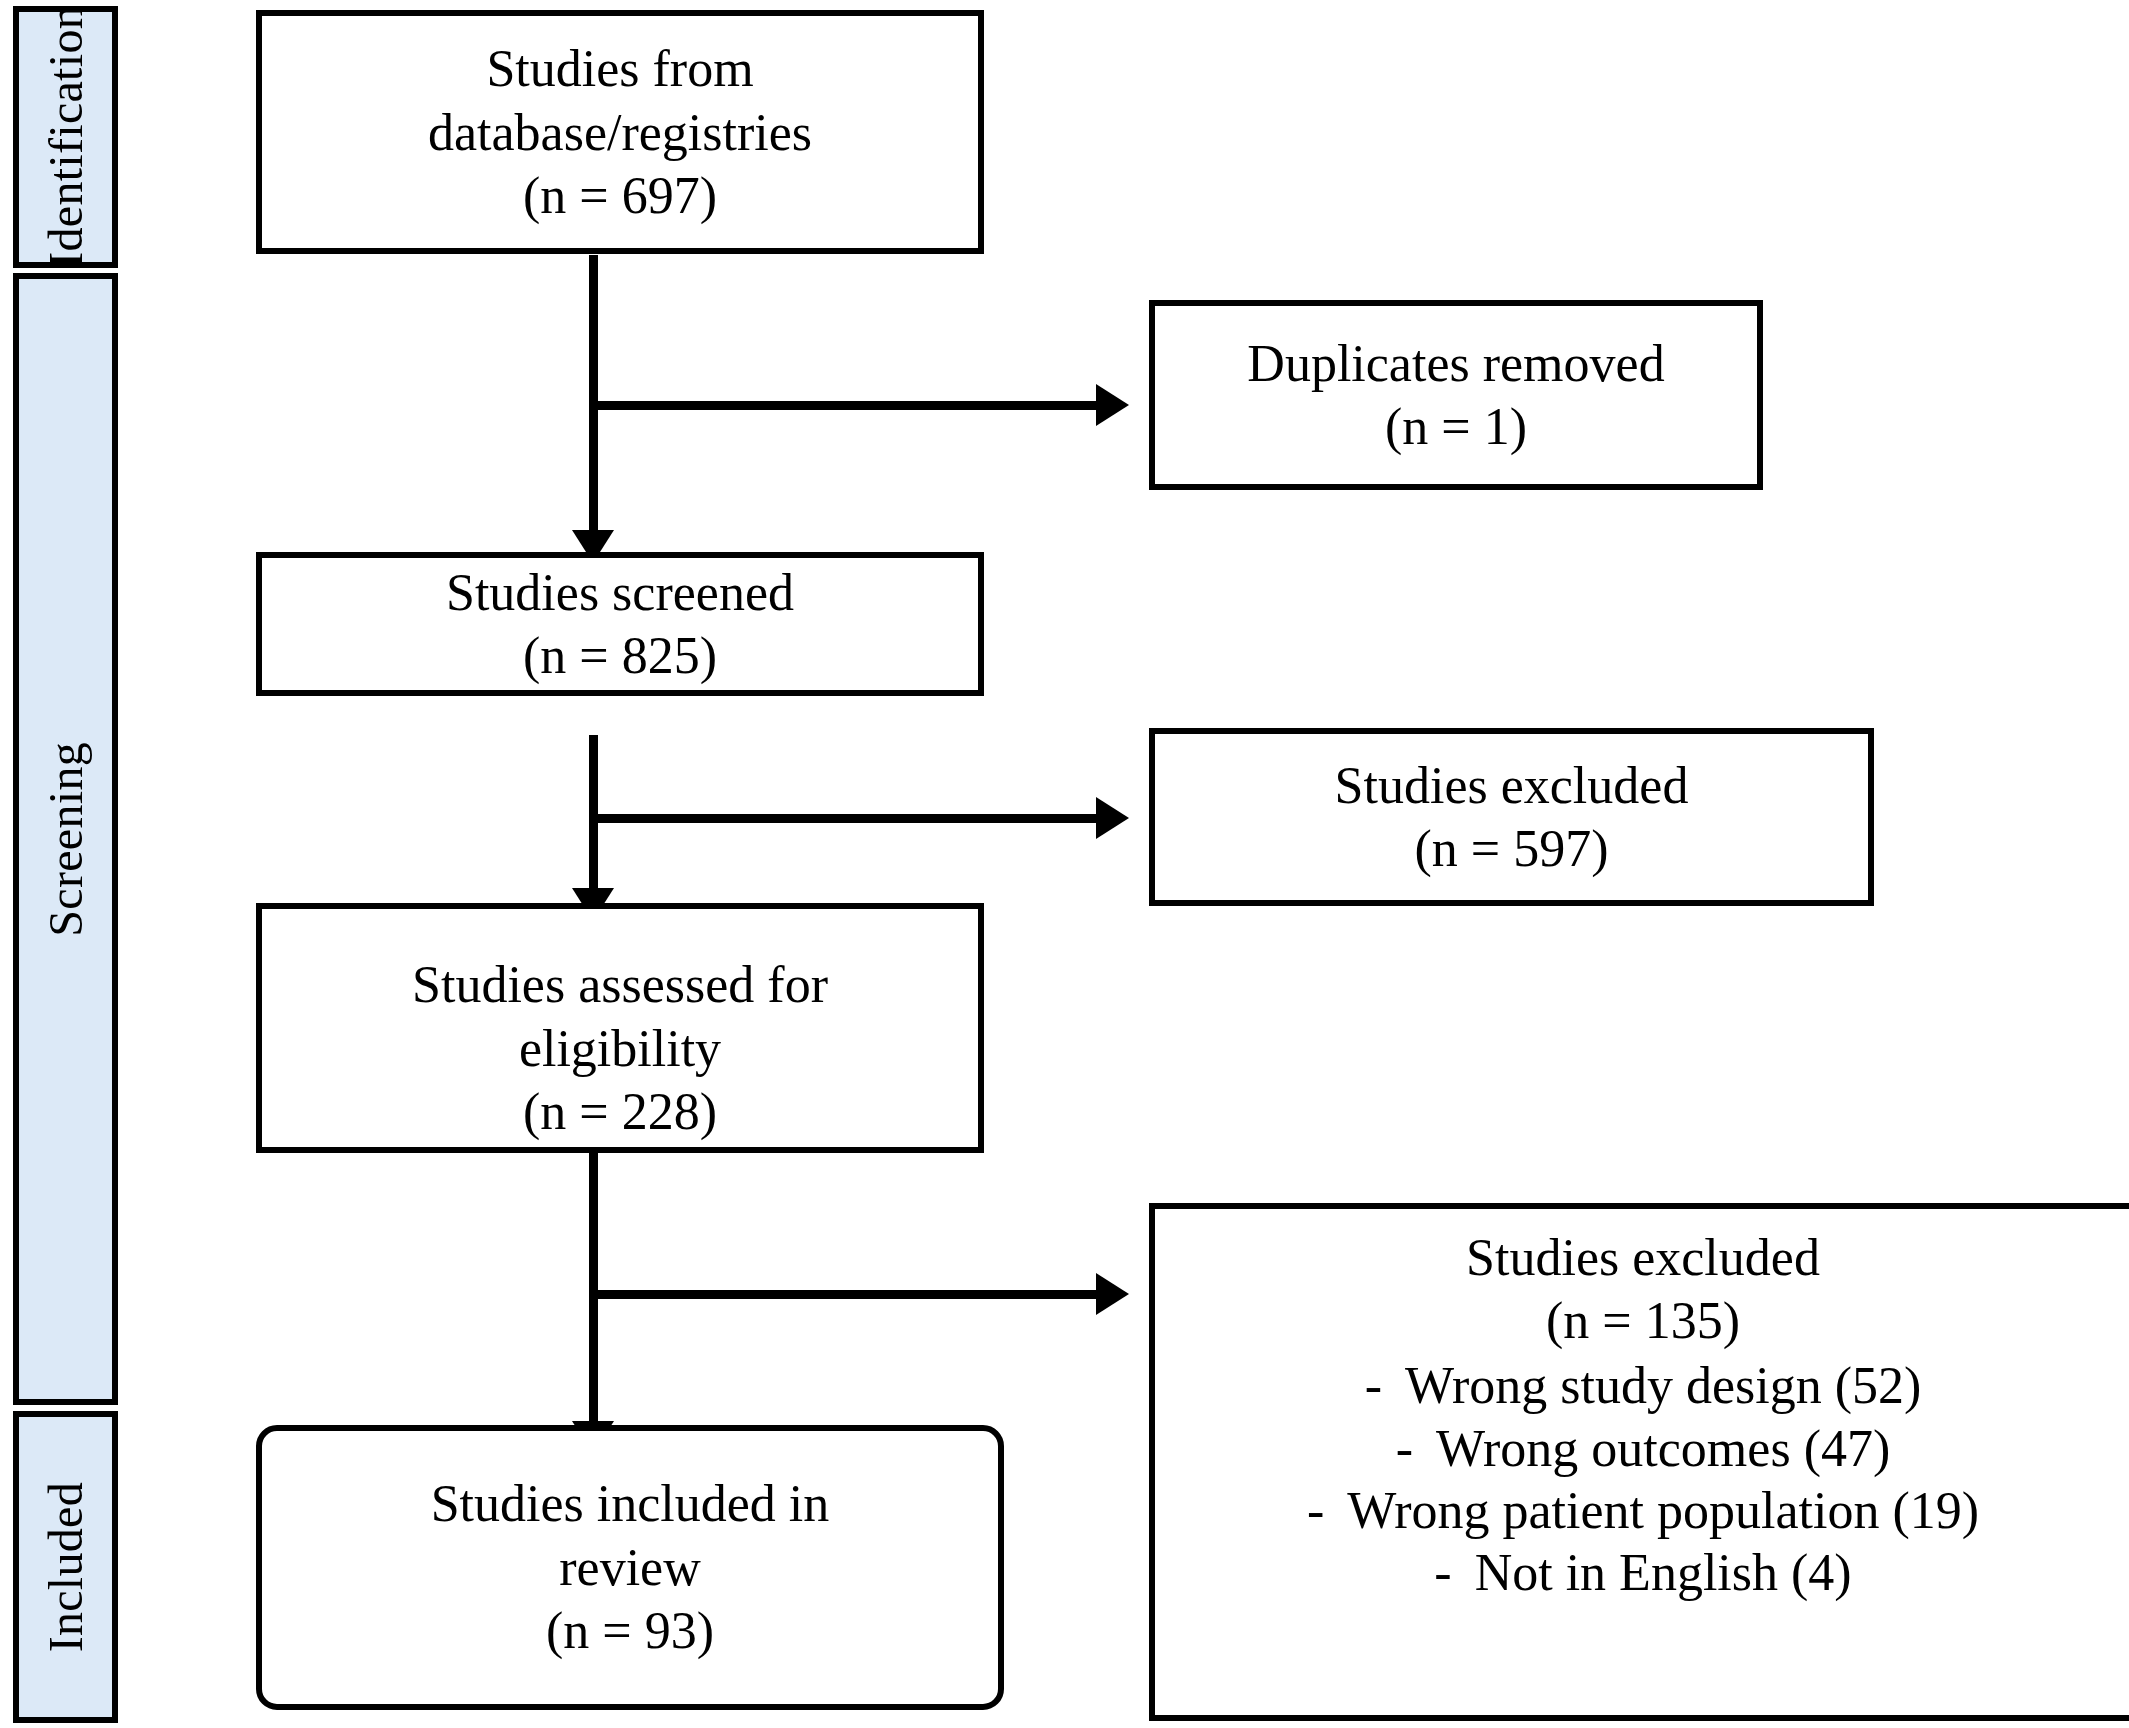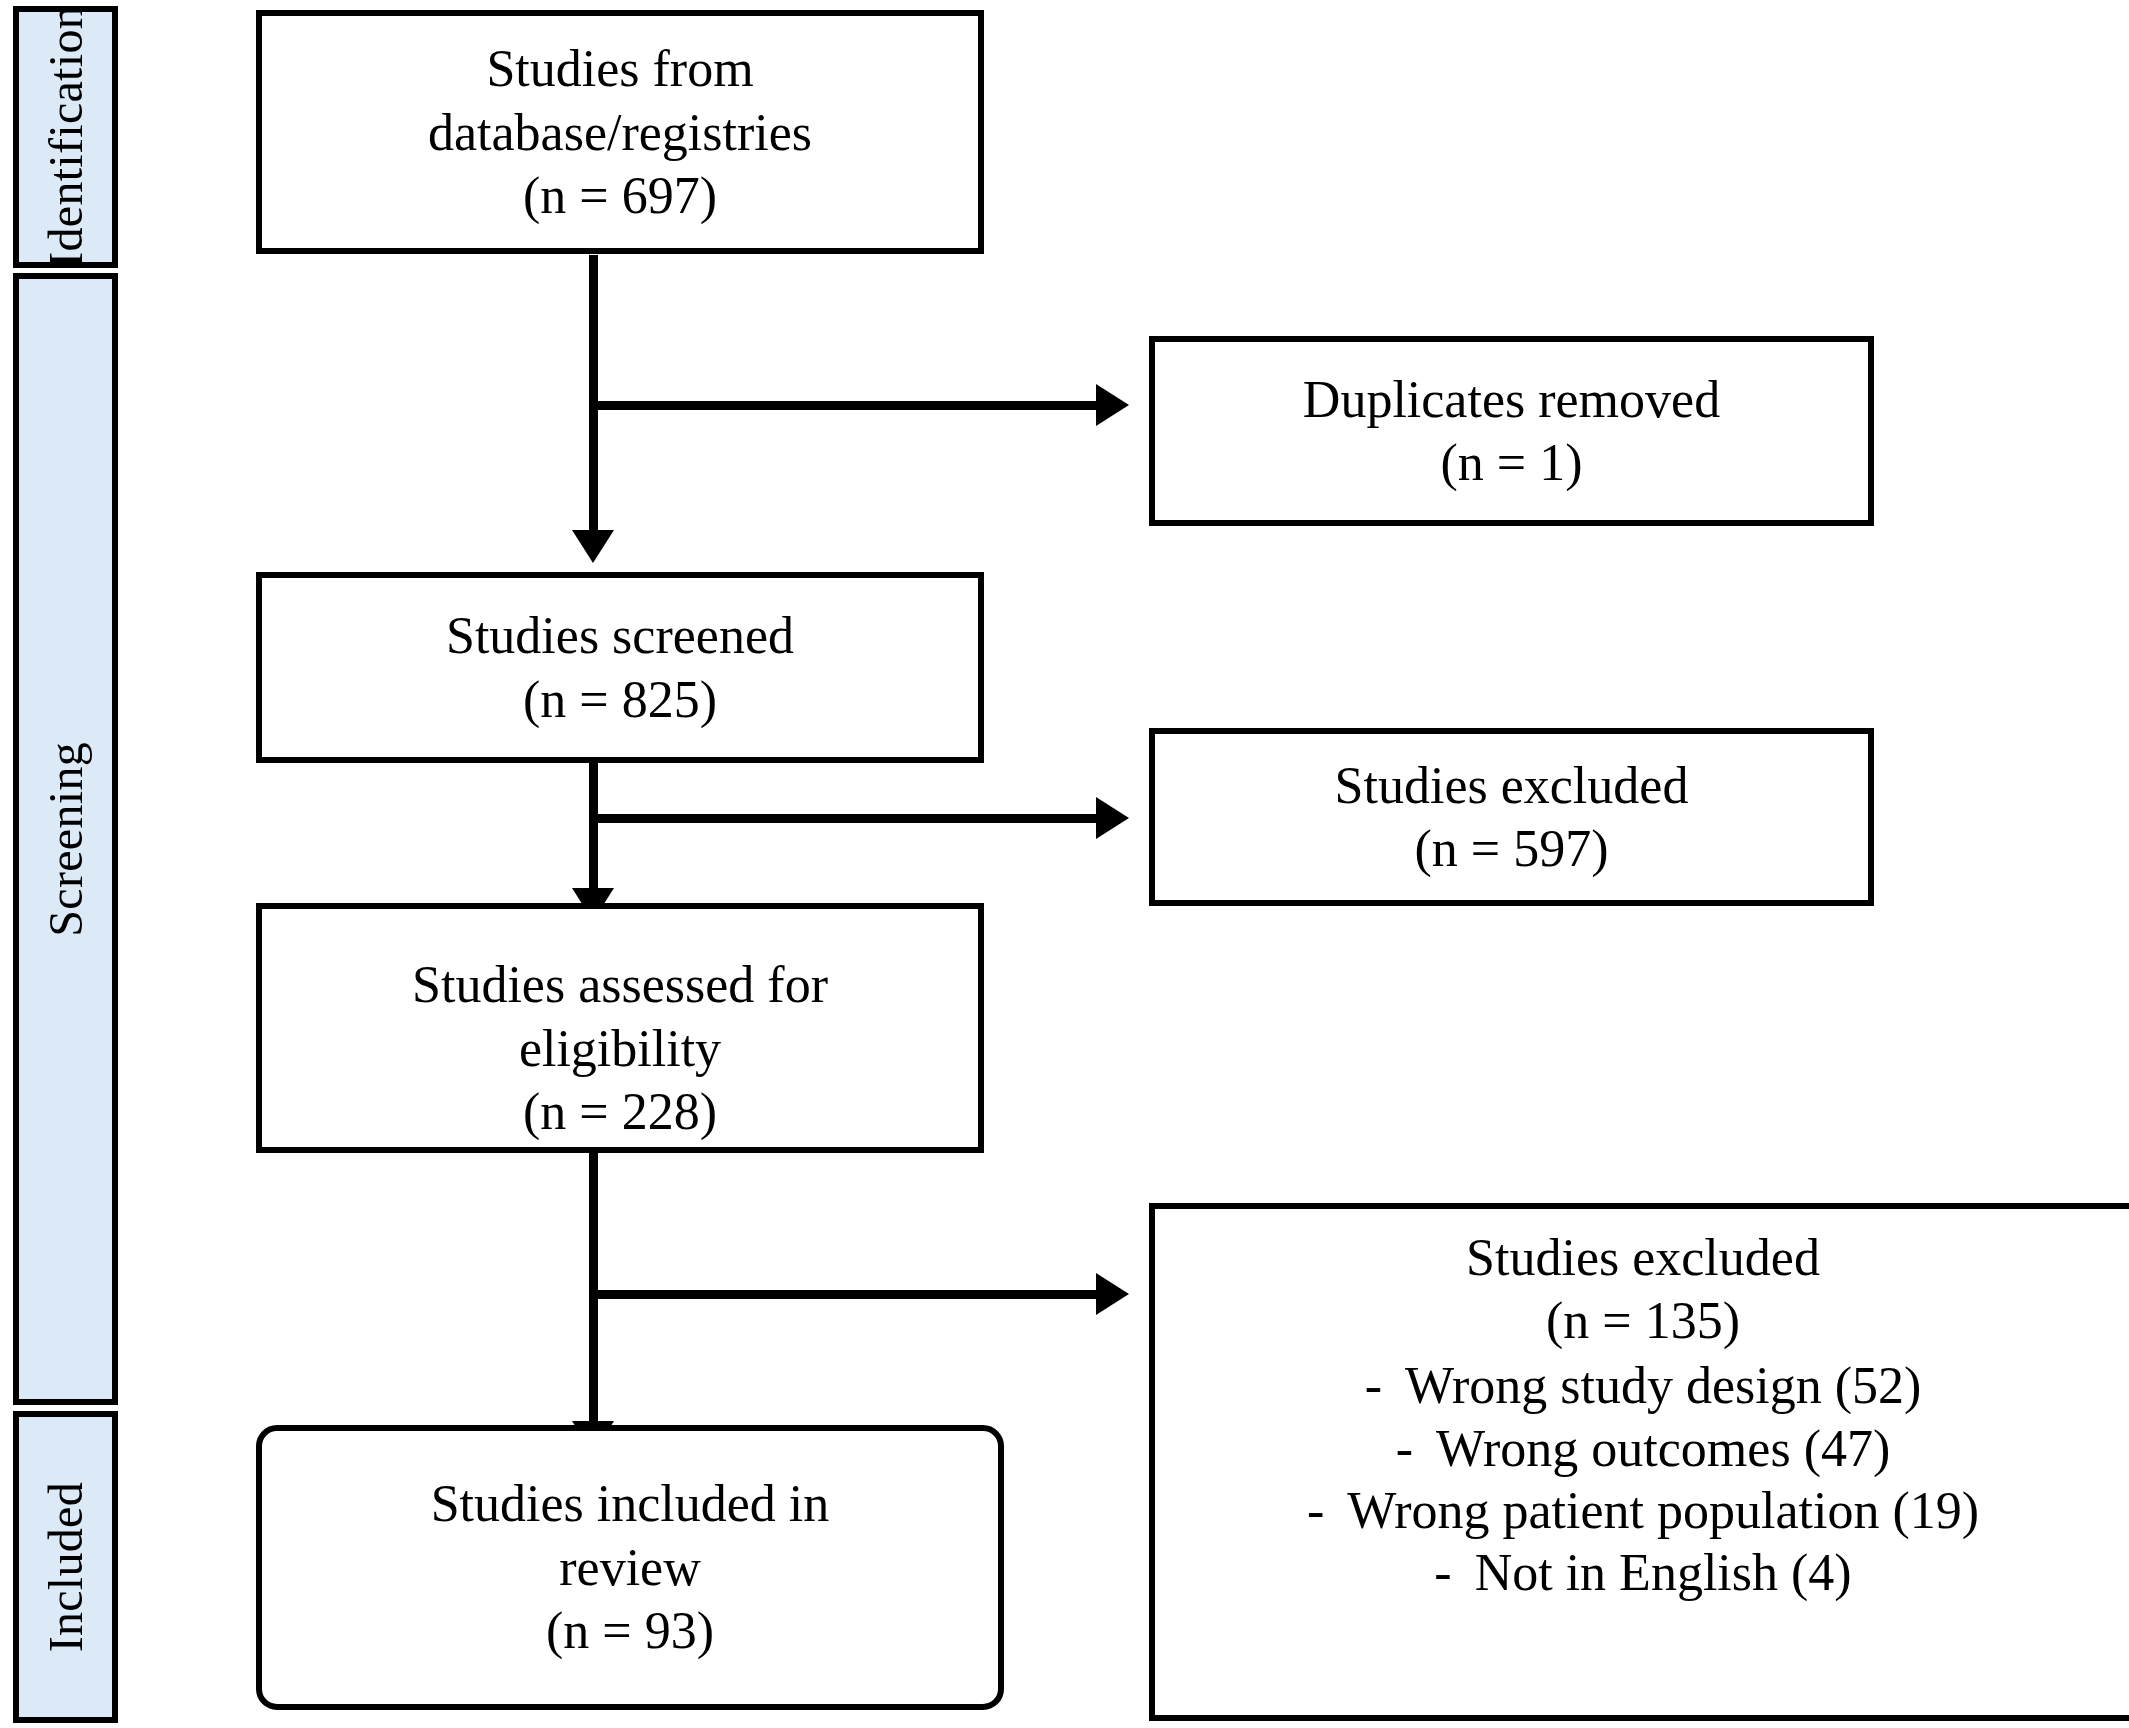--- a/index.html
+++ b/index.html
@@ -131,26 +131,26 @@
 
   <div class="hline" style="left:594px; top:1290px; width:507px; height:9px;"></div>
   <div class="arrow-right" style="left:1096px; top:1273px;"></div>
 
   <div class="box" style="left:232px; top:10.3px; width:728px; height:244px;">
     <span class="ln">Studies from</span>
     <span class="ln">database/registries</span>
     <span class="ln">(n = 697)</span>
   </div>
 
-  <div class="box" style="left:1125px; top:336px; width:725px; height:190px;text-align:right;">
+  <div class="box" style="left:1125px; top:300px; width:614px; height:190px;text-align:right;">
     <span class="ln">Duplicates removed</span>
     <span class="ln">(n = 1)</span>
   </div>
 
-  <div class="box" style="left:232px; top:572px; width:728px; height:191px;align-items:center;">
+  <div class="box" style="left:232px; top:552px; width:728px; height:144px;align-items:center;">
     <span class="ln">Studies screened</span>
     <span class="ln">(n = 825)</span>
   </div>
 
   <div class="box" style="left:1125px; top:728px; width:725px; height:178px;">
     <span class="ln">Studies excluded</span>
     <span class="ln">(n = 597)</span>
   </div>
 
   <div class="box" style="left:232px; top:903px; width:728px; height:250px;justify-content:flex-end;">

